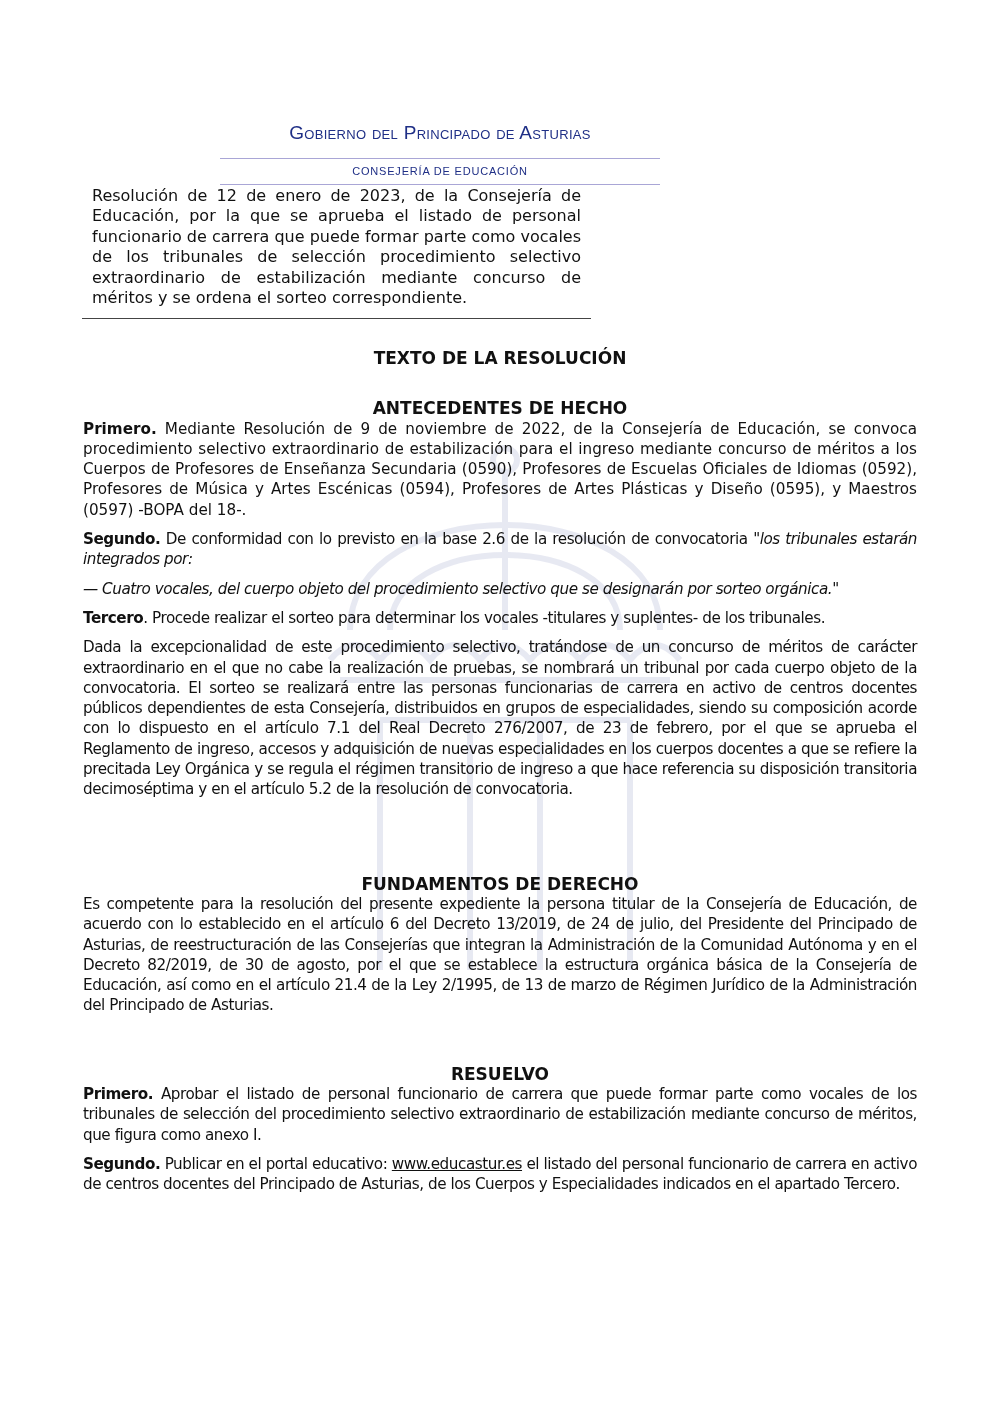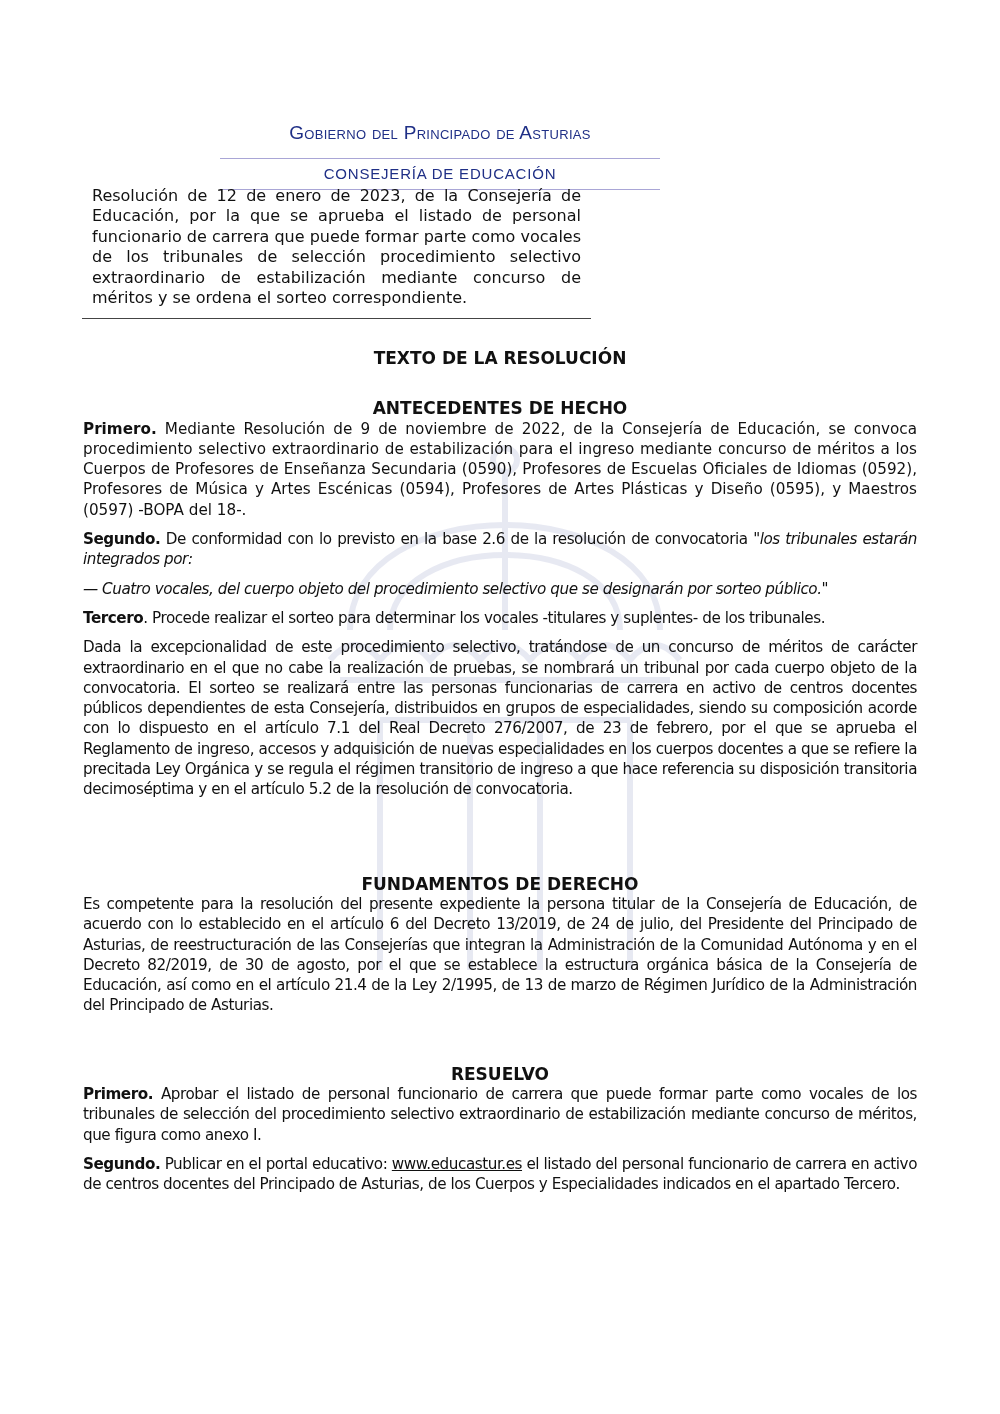--- a/index.html
+++ b/index.html
@@ -3,21 +3,21 @@
 <meta charset="utf-8">
 <style>
   html, body { margin: 0; padding: 0; background: #ffffff; }
   body { width: 1000px; height: 1414px; position: relative; overflow: hidden;
          font-family: "DejaVu Sans", "Liberation Sans", sans-serif; color: #111; }
   .watermark { position: absolute; left: 270px; top: 430px; width: 470px; height: 560px; opacity: 0.10; pointer-events: none; }
   .hdr { position: absolute; left: 220px; top: 82px; width: 440px; text-align: center; margin-top: 40px; }
   .hdr-title { font-family: "Liberation Sans", sans-serif; color: #1f2f86; font-size: 19px; letter-spacing: 0.3px; font-variant: small-caps; }
   .hdr-rule { height: 1px; background: #a9a6d6; margin: 0; }
   .hdr-rule.top { margin-top: 14px; }
-  .hdr-sub { font-family: "Liberation Sans", sans-serif; color: #1f2f86; font-size: 15px; letter-spacing: 0.8px; padding: 6px 0 7px; }
+  .hdr-sub { font-family: "Liberation Sans", sans-serif; color: #1f2f86; font-size: 11px; letter-spacing: 0.8px; padding: 6px 0 7px; }
   .summary { position: absolute; left: 92px; top: 186px; width: 489px; font-size: 16px; line-height: 20.4px; text-align: justify; }
   .summary-rule { position: absolute; left: 82px; top: 318px; width: 509px; height: 1px; background: #444; }
   .content { position: absolute; left: 83px; top: 348px; width: 834px; font-size: 15.2px; line-height: 20.3px; }
   .content p { margin: 0; text-align: justify; }
   .heading { text-align: center !important; font-weight: bold; font-size: 17px; }
   .gap-s { height: 9px; }
   .gap-m { height: 30px; }
   .gap-l { height: 74px; }
   b { font-weight: bold; }
   i { font-style: italic; }
@@ -52,21 +52,21 @@
 <div class="summary-rule"></div>
 
 <div class="content">
   <p class="heading">TEXTO DE LA RESOLUCIÓN</p>
   <div class="gap-m"></div>
   <p class="heading">ANTECEDENTES DE HECHO</p>
   <p><b>Primero.</b><span> Mediante Resolución de 9 de noviembre de 2022, de la Consejería de Educación, se convoca procedimiento selectivo extraordinario de estabilización para el ingreso mediante concurso de méritos a los Cuerpos de Profesores de Enseñanza Secundaria (0590), Profesores de Escuelas Oficiales de Idiomas (0592), Profesores de Música y Artes Escénicas (0594), Profesores de Artes Plásticas y Diseño (0595), y Maestros (0597) -BOPA del 18-.</span></p>
   <div class="gap-s"></div>
   <p class="condensed"><b>Segundo.</b><span> De conformidad con lo previsto en la base 2.6 de la resolución de convocatoria </span><i>"los tribunales estarán integrados por:</i></p>
   <div class="gap-s"></div>
-  <p class="condensed"><i>— Cuatro vocales, del cuerpo objeto del procedimiento selectivo que se designarán por sorteo público."</i></p>
+  <p class="condensed"><i>— Cuatro vocales, del cuerpo objeto del procedimiento selectivo que se designarán por sorteo orgánica."</i></p>
   <div class="gap-s"></div>
   <p class="condensed"><b>Tercero</b><span>. Procede realizar el sorteo para determinar los vocales -titulares y suplentes- de los tribunales.</span></p>
   <div class="gap-s"></div>
   <p class="condensed">Dada la excepcionalidad de este procedimiento selectivo, tratándose de un concurso de méritos de carácter extraordinario en el que no cabe la realización de pruebas, se nombrará un tribunal por cada cuerpo objeto de la convocatoria. El sorteo se realizará entre las personas funcionarias de carrera en activo de centros docentes públicos dependientes de esta Consejería, distribuidos en grupos de especialidades, siendo su composición acorde con lo dispuesto en el artículo 7.1 del Real Decreto 276/2007, de 23 de febrero, por el que se aprueba el Reglamento de ingreso, accesos y adquisición de nuevas especialidades en los cuerpos docentes a que se refiere la precitada Ley Orgánica y se regula el régimen transitorio de ingreso a que hace referencia su disposición transitoria decimoséptima y en el artículo 5.2 de la resolución de convocatoria.</p>
   <div class="gap-l"></div>
   <p class="heading">FUNDAMENTOS DE DERECHO</p>
   <p class="condensed">Es competente para la resolución del presente expediente la persona titular de la Consejería de Educación, de acuerdo con lo establecido en el artículo 6 del Decreto 13/2019, de 24 de julio, del Presidente del Principado de Asturias, de reestructuración de las Consejerías que integran la Administración de la Comunidad Autónoma y en el Decreto 82/2019, de 30 de agosto, por el que se establece la estructura orgánica básica de la Consejería de Educación, así como en el artículo 21.4 de la Ley 2/1995, de 13 de marzo de Régimen Jurídico de la Administración del Principado de Asturias.</p>
   <div class="gap-l" style="height:48px"></div>
   <p class="heading">RESUELVO</p>
   <p class="condensed"><b>Primero.</b><span> Aprobar el listado de personal funcionario de carrera que puede formar parte como vocales de los tribunales de selección del procedimiento selectivo extraordinario de estabilización mediante concurso de méritos, que figura como anexo I.</span></p>

